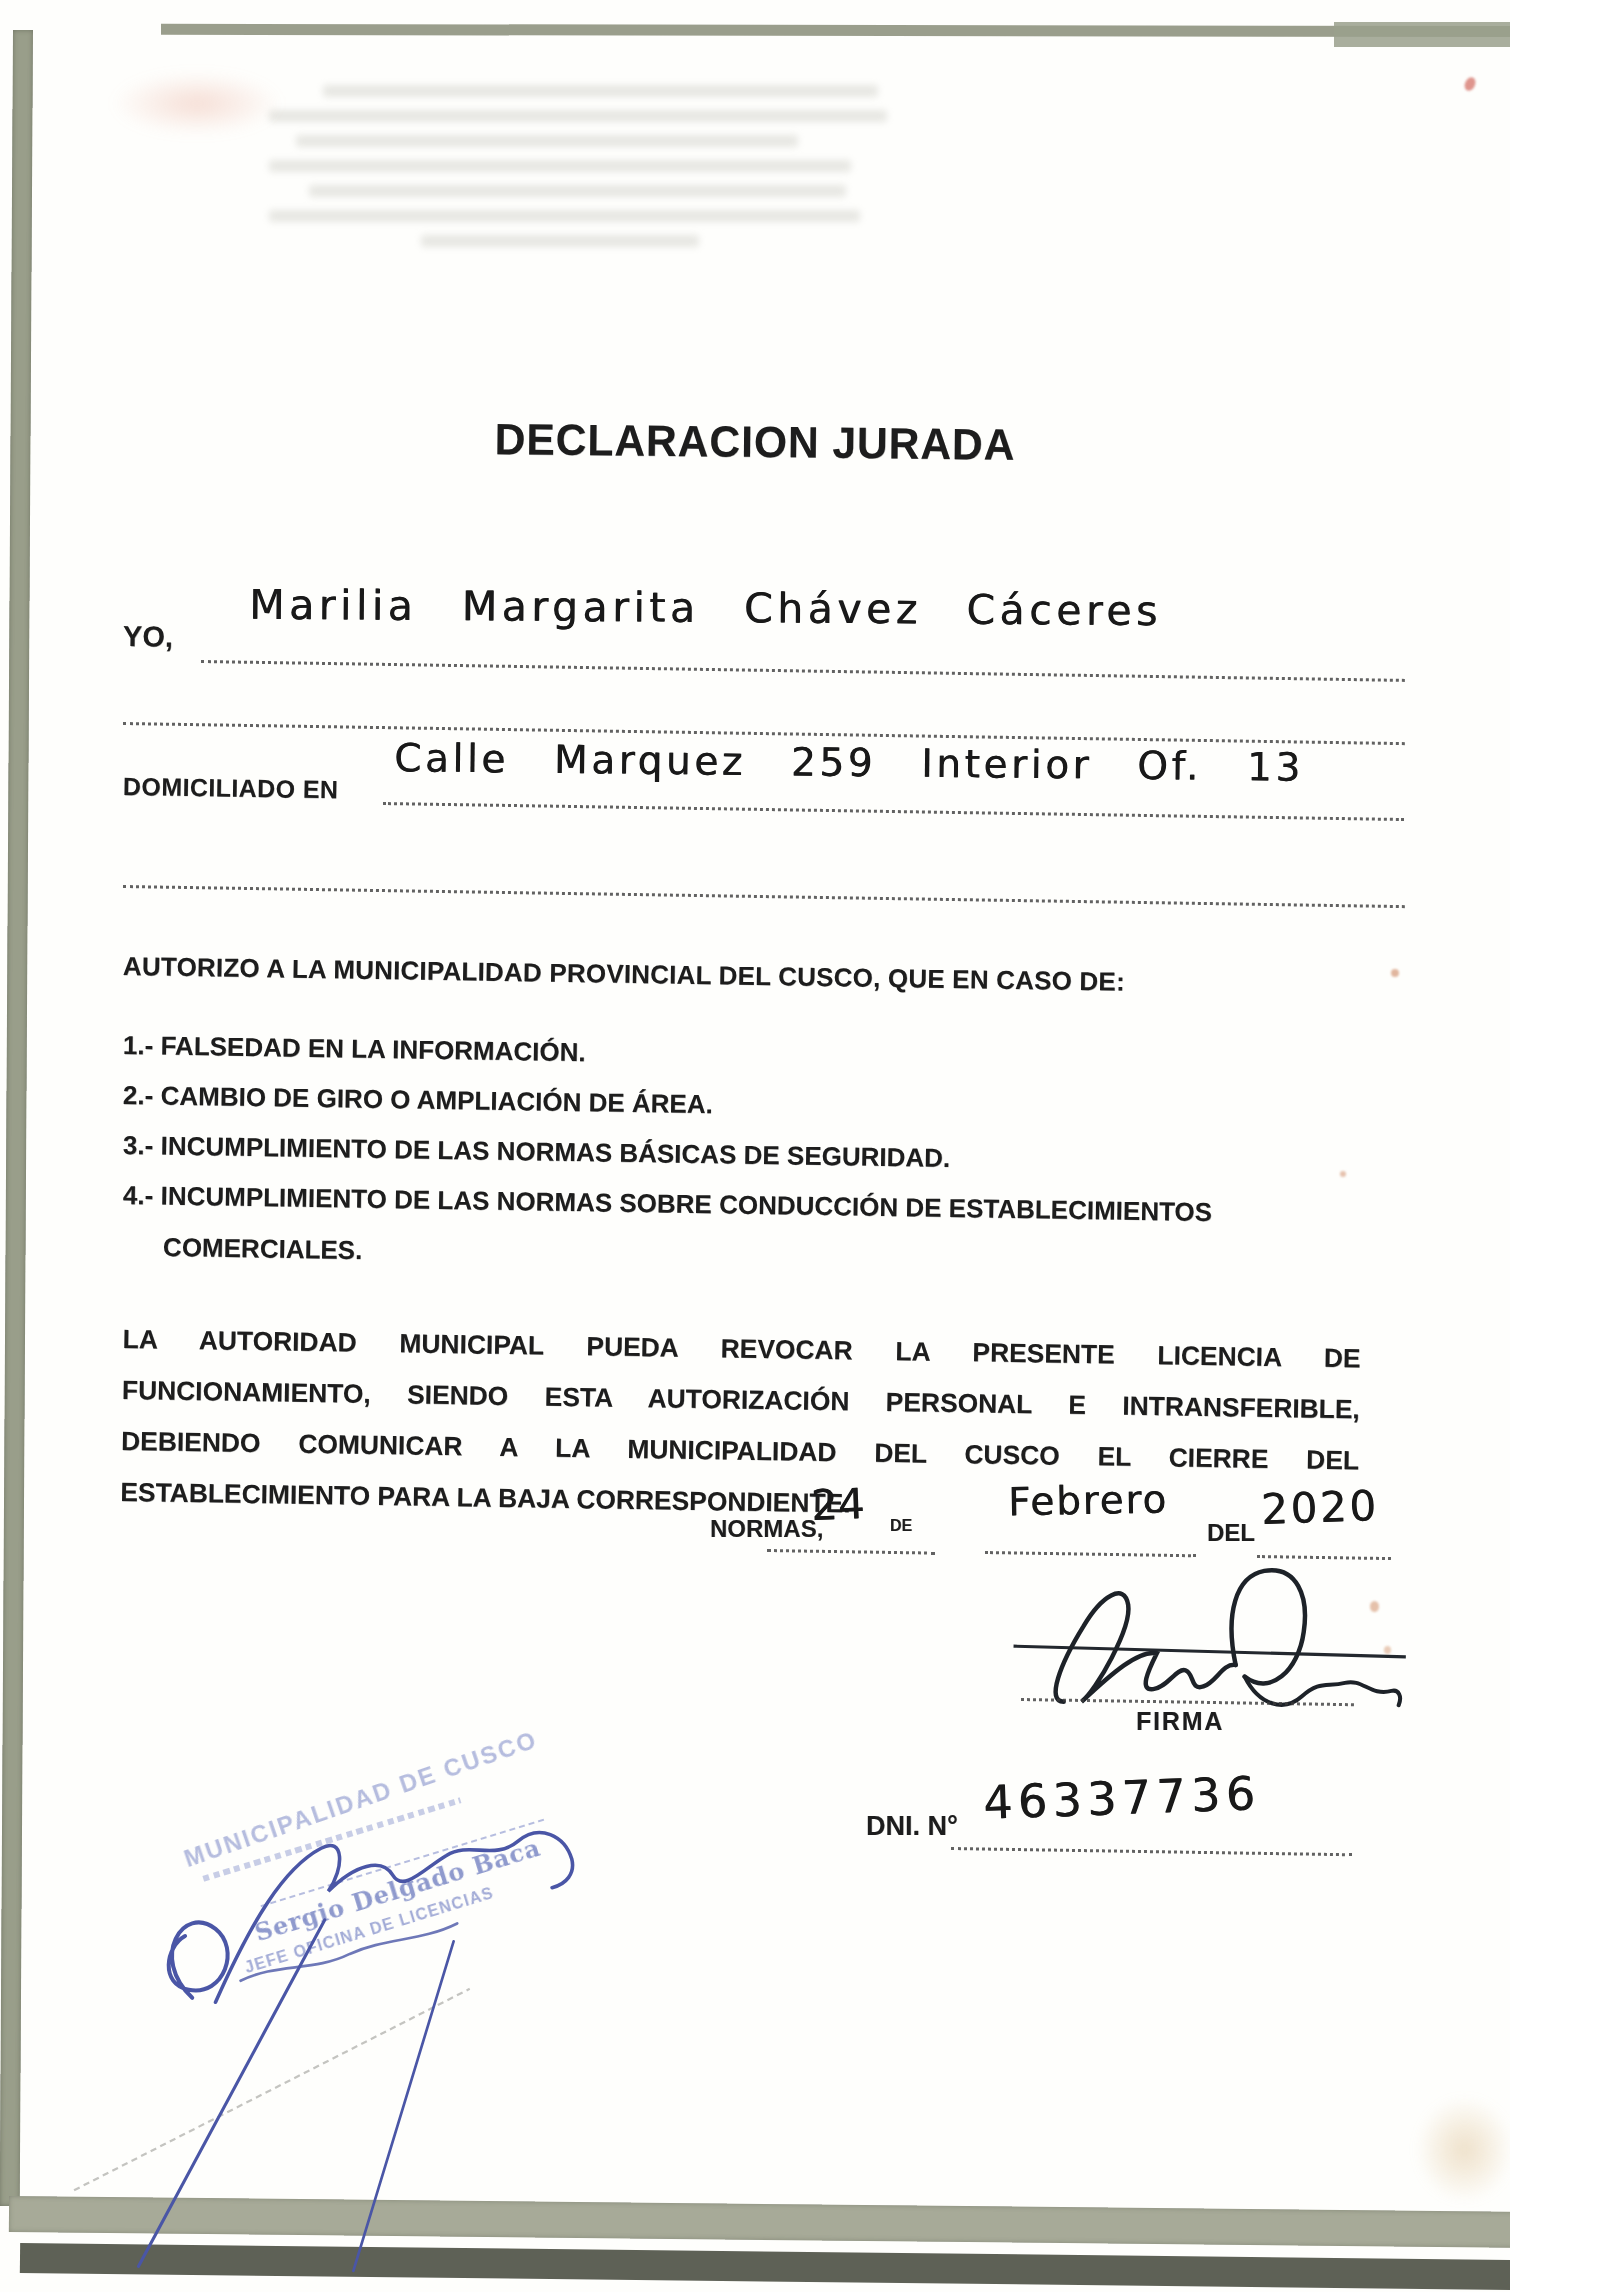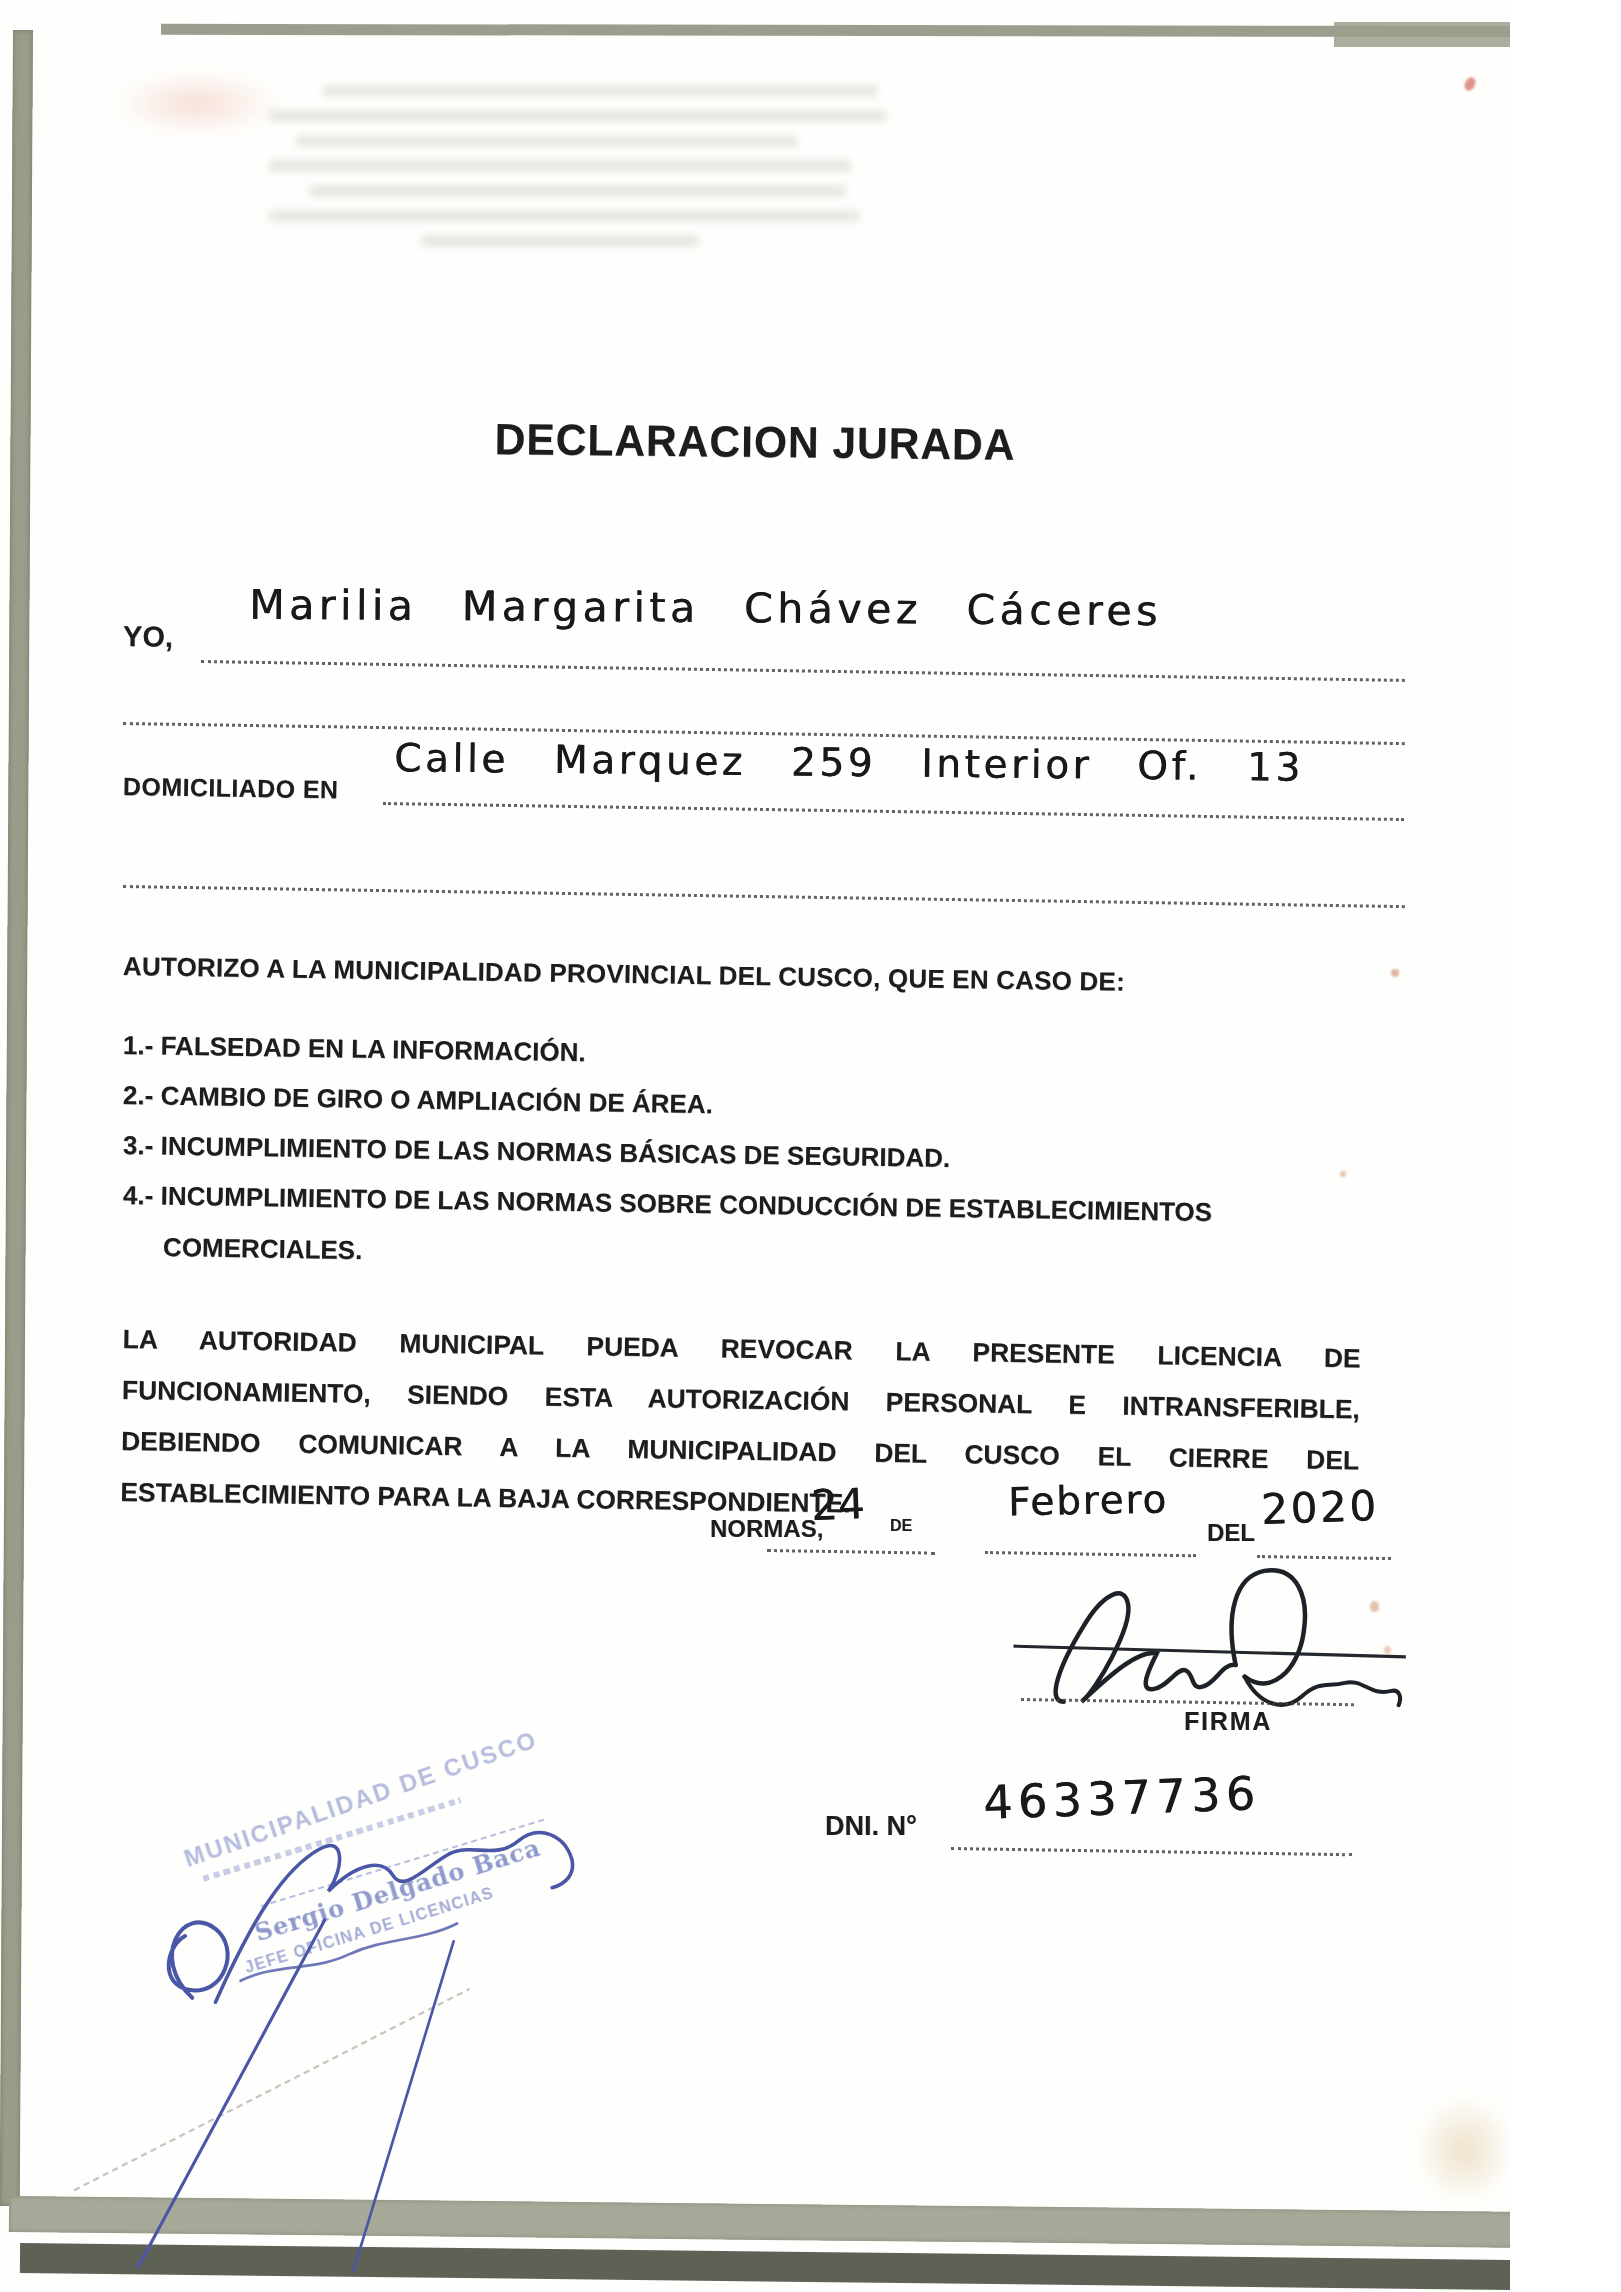--- a/index.html
+++ b/index.html
@@ -45,22 +45,22 @@
   .item{left:123px;font-size:26px;white-space:nowrap;}
   .item-cont{left:163px;font-size:26px;}
   .para{position:absolute;left:123px;width:1238px;color:#1d1d1d;font-weight:700;
         font-size:26.4px;text-shadow:0.4px 0.4px 0 rgba(25,25,25,.35);
         transform:rotate(0.9deg);transform-origin:0 0;}
   .para .jline{text-align:justify;text-align-last:justify;height:51px;}
   .para .lline{text-align:left;height:51px;}
   .lbl-cusco{top:1515px;left:710px;font-size:24px;}
   .lbl-de{top:1517px;left:890px;font-size:16px;}
   .lbl-del{top:1519px;left:1207px;font-size:24px;}
-  .lbl-firma{top:1707px;left:1136px;font-size:25px;letter-spacing:1.8px;margin-left:48px;}
-  .lbl-dni{top:1811px;left:825px;font-size:27px;}
+  .lbl-firma{top:1707px;left:1136px;font-size:25px;letter-spacing:1.8px;}
+  .lbl-dni{top:1811px;left:866px;font-size:27px;}
   
   .dots{position:absolute;height:0;border-bottom:3.6px dotted #3c3c3c;opacity:.8;
         transform:rotate(0.9deg);transform-origin:0 50%;}
   
   .hand{position:absolute;color:#191919;font-family:"DejaVu Sans", sans-serif;
         text-shadow:0.6px 0 0 currentColor;white-space:nowrap;}
   .hand-name{top:584px;left:249px;font-size:41px;letter-spacing:4.5px;word-spacing:27px;transform:rotate(0.4deg);}
   .hand-addr{top:740px;left:394px;font-size:39px;letter-spacing:3.6px;word-spacing:29px;transform:rotate(0.6deg);}
   .hand-day{top:1480px;left:811px;font-size:42px;transform:rotate(-2deg);}
   .hand-month{top:1478px;left:1008px;font-size:39px;letter-spacing:1.8px;transform:rotate(-1deg);}

